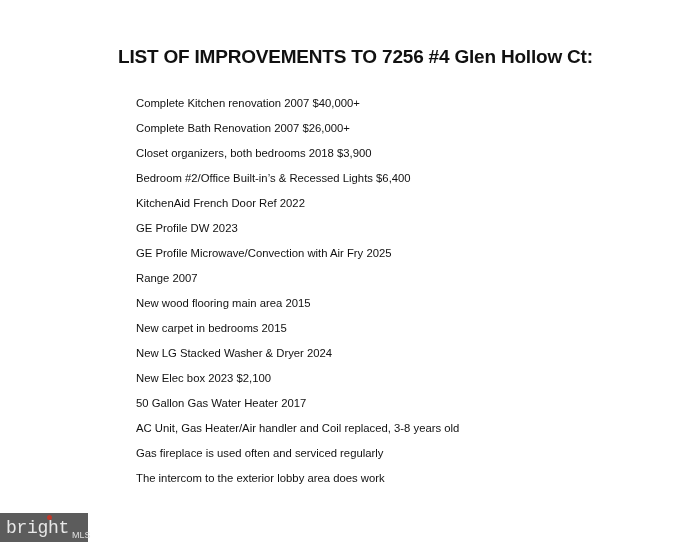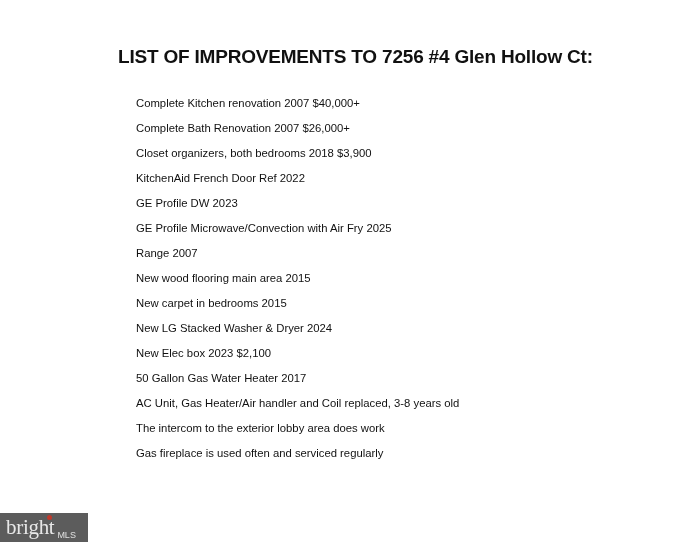--- a/index.html
+++ b/index.html
@@ -1,44 +1,45 @@
 <!DOCTYPE html>
 <html><head>
 <meta charset="utf-8">
 <style>
   html, body { margin:0; padding:0; }
   body { width:684px; height:542px; background:#ffffff; position:relative; overflow:hidden; font-family:"Liberation Sans", sans-serif; color:#111; }
   .title { position:absolute; left:118px; top:46px; font-size:19px; font-weight:bold; letter-spacing:-0.2px; color:#111; white-space:nowrap; }
   .list { position:absolute; left:122px; top:81px; margin:14px; padding:0; list-style:none; }
   .list li { height:25px; line-height:16px; font-size:11.3px; color:#111; white-space:nowrap; }
   .watermark { position:absolute; left:0; top:513px; width:88px; height:29px; background:#5c5c5c; display:flex; align-items:center; padding-left:6px; box-sizing:border-box; }
-  .wm-brand { font-family:Liberation Serif, serif; font-size:21px; color:#e8e8e8; letter-spacing:-0.3px; position:relative; }
+  .wm-brand { font-family:Liberation Mono, monospace; font-size:18px; color:#e8e8e8; letter-spacing:-0.3px; position:relative; }
   .wm-dot { position:absolute; left:47px; top:2px; width:5px; height:5px; border-radius:50%; background:#c0392b; }
   .wm-mls { font-family:"Liberation Sans", sans-serif; font-size:9px; color:#e0e0e0; margin-left:3px; margin-top:14px; }
 </style>
 </head>
 <body>
 
 <div class="title">LIST OF IMPROVEMENTS TO 7256 #4 Glen Hollow Ct:</div>
 
 <ul class="list">
   <li>Complete Kitchen renovation 2007 $40,000+</li>
   <li>Complete Bath Renovation 2007 $26,000+</li>
   <li>Closet organizers, both bedrooms 2018 $3,900</li>
+  <li>Bedroom #2/Office Built-in’s &amp; Recessed Lights $6,400</li>
   <li>KitchenAid French Door Ref 2022</li>
   <li>GE Profile DW 2023</li>
   <li>GE Profile Microwave/Convection with Air Fry 2025</li>
   <li>Range 2007</li>
   <li>New wood flooring main area 2015</li>
   <li>New carpet in bedrooms 2015</li>
   <li>New LG Stacked Washer &amp; Dryer 2024</li>
   <li>New Elec box 2023 $2,100</li>
   <li>50 Gallon Gas Water Heater 2017</li>
   <li>AC Unit, Gas Heater/Air handler and Coil replaced, 3-8  years old</li>
+  <li>Gas fireplace is used often and serviced regularly</li>
   <li>The intercom to the exterior lobby area does work</li>
-  <li>Gas fireplace is used often and serviced regularly</li>
 </ul>
 
 <div class="watermark">
   <span class="wm-brand">bright</span>
   <span class="wm-dot"></span>
   <span class="wm-mls">MLS</span>
 </div>
 
 </body></html>

